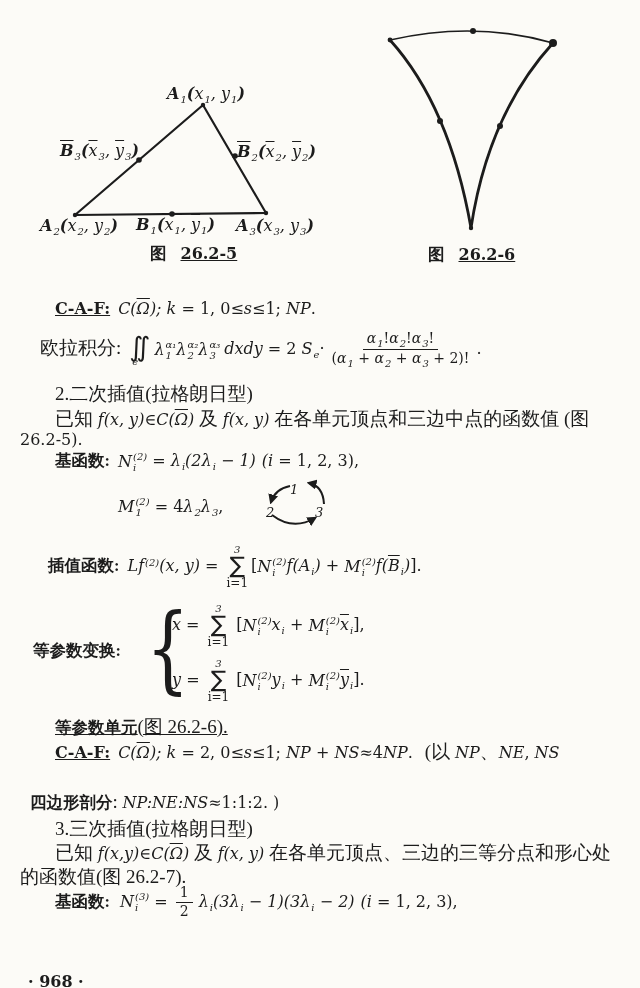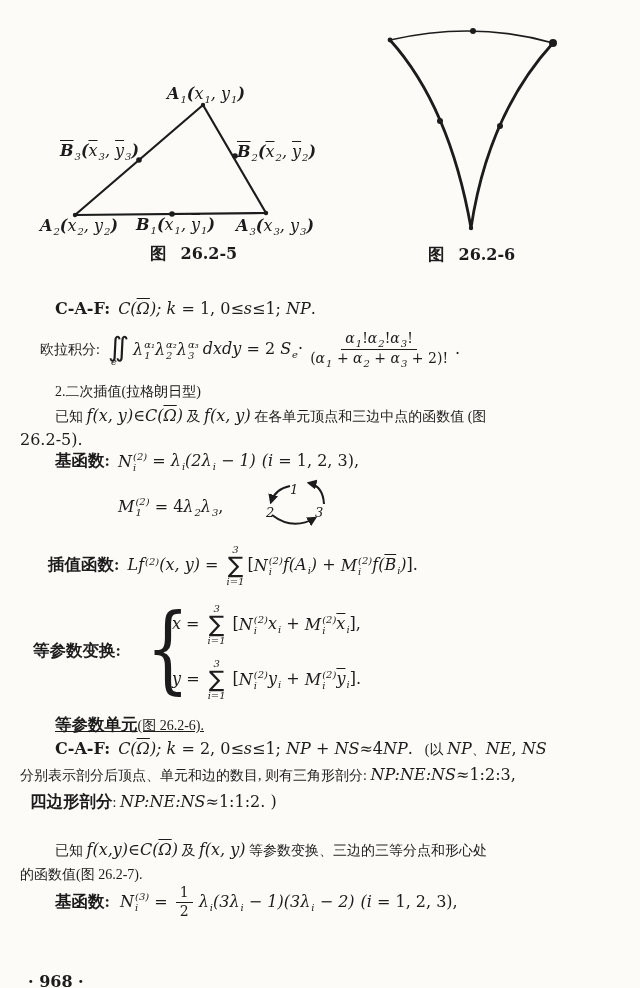--- a/index.html
+++ b/index.html
@@ -2,23 +2,23 @@
 <html><head>
 <meta charset="utf-8">
 <style>
   html,body{margin:0;padding:0;}
   body{width:640px;height:988px;background:#e8e6e0;}
   .page{position:relative;width:640px;height:988px;background:#fcfbf7;overflow:hidden;
         font-family:"DejaVu Serif","Liberation Serif",serif;color:#1c1c1c;}
   .line{position:absolute;white-space:nowrap;font-size:16px;color:#1c1c1c;}
   .s-rm{font-style:normal;}
   .s-it{font-style:italic;}
-  .s-bf{font-weight:700;}
+  .s-bf{font-weight:700;text-decoration:underline;}
   .s-itb{font-style:italic;font-weight:700;}
-  .s-cn{font-family:"Liberation Serif","DejaVu Serif",serif;font-size:14px;}
+  .s-cn{font-family:"Liberation Serif","DejaVu Serif",serif;font-size:19px;}
   .s-cnb{font-family:"Liberation Serif","DejaVu Serif",serif;font-size:16.5px;font-weight:700;}
   .s-ov{text-decoration:overline;}
   .s-cyc{font-size:13px;font-style:italic;}
   .s-brace{font-size:95px;line-height:100px;font-weight:300;display:inline-block;
            transform:scaleX(0.72);transform-origin:left center;}
   .gap{display:inline-block;}
   
   .ss{display:inline-block;white-space:nowrap;}
   .ss .stack{display:inline-flex;flex-direction:column;align-items:flex-start;
              vertical-align:middle;font-size:10px;line-height:1.1;margin-left:1px;}
@@ -28,21 +28,21 @@
   
   .frac{display:inline-flex;flex-direction:column;align-items:center;vertical-align:middle;
         font-size:14px;line-height:1.25;margin:0 3px;}
   .frac .num{padding:0 4px;border-bottom:1.3px solid #1c1c1c;}
   .frac .den{padding:0 4px;}
   
   .lim{display:inline-flex;flex-direction:column;align-items:center;vertical-align:middle;
        line-height:1;margin:0 3px;}
   .lim .ltop{font-size:10px;font-style:italic;}
   .lim .lsym{font-size:23px;line-height:0.95;font-family:"DejaVu Sans","Liberation Sans",sans-serif;}
-  .lim .lbot{font-size:10px;font-style:italic;text-align:center;}
+  .lim .lbot{font-size:12px;text-align:center;}
   
   .iint{display:inline-flex;flex-direction:column;align-items:center;vertical-align:middle;line-height:1;}
   .iint .isym{font-size:27px;letter-spacing:-7px;padding-right:7px;
               font-family:"DejaVu Sans","Liberation Sans",sans-serif;}
   .iint .isub{font-size:10px;font-style:italic;margin-top:-3px;align-self:flex-start;margin-left:3px;}
   svg{position:absolute;overflow:visible;}
 </style>
 </head>
 <body>
 
@@ -222,23 +222,23 @@
         </span></span><span class="ss"><span class="s-it">y</span><span class="stack only-sub">
           <span class="ssub">i</span>
         </span></span><span class="s-rm"> + </span><span class="ss"><span class="s-it">M</span><span class="stack">
           <span class="ssup">(2)</span>
           <span class="ssub">i</span>
         </span></span><span class="ss"><span class="s-it s-ov">y</span><span class="stack only-sub">
           <span class="ssub">i</span>
         </span></span><span class="s-rm">].</span></div>
     <div class="line" style="left: 55px; top: 714px; text-decoration: underline;"><span class="s-cnb">等参数单元</span><span class="s-cn">(图 26.2-6).</span></div>
     <div class="line" style="left: 55px; top: 739px;"><span class="s-bf">C-A-F:</span><span class="gap" style="width: 8px;"></span><span class="s-it">C(</span><span class="s-it s-ov">Ω</span><span class="s-it">); k</span><span class="s-rm"> = 2, 0≤</span><span class="s-it">s</span><span class="s-rm">≤1; </span><span class="s-it">NP + NS</span><span class="s-rm">≈4</span><span class="s-it">NP</span><span class="s-rm">.</span><span class="gap" style="width: 12px;"></span><span class="s-cn">(以 </span><span class="s-it">NP</span><span class="s-cn">、</span><span class="s-it">NE</span><span class="s-rm">, </span><span class="s-it">NS</span></div>
-    <div class="line" style="left: 20px; top: 765px;"><span class="s-cn">分别表示剖分后顶点、单元和边的数目, 则有三角形剖分: </span><span class="s-it">NP:NE:NS</span><span class="s-rm">≈1:2:3,</span></div>
     <div class="line" style="left: 30px; top: 791px;"><span class="s-cnb">四边形剖分</span><span class="s-cn">: </span><span class="s-it">NP:NE:NS</span><span class="s-rm">≈1:1:2.  )</span></div>
-    <div class="line" style="left: 55px; top: 840px;"><span class="s-cn">已知 </span><span class="s-it">f(x,y)∈C(</span><span class="s-it s-ov">Ω</span><span class="s-it">)</span><span class="s-cn"> 及 </span><span class="s-it">f(x, y)</span><span class="s-cn"> 等参数变换、三边的三等分点和形心处</span></div>
+    <div class="line" style="left: 55px; top: 816px;"><span class="s-cn">3.三次插值(拉格朗日型)</span></div>
+    <div class="line" style="left: 55px; top: 840px;"><span class="s-cn">已知 </span><span class="s-it">f(x,y)∈C(</span><span class="s-it s-ov">Ω</span><span class="s-it">)</span><span class="s-cn"> 及 </span><span class="s-it">f(x, y)</span><span class="s-cn"> 在各单元顶点、三边的三等分点和形心处</span></div>
     <div class="line" style="left: 20px; top: 864px;"><span class="s-cn">的函数值(图 26.2-7).</span></div>
     <div class="line" style="left: 55px; top: 884px;"><span class="s-cnb">基函数:</span><span class="gap" style="width: 10px;"></span><span class="ss"><span class="s-it">N</span><span class="stack">
           <span class="ssup">(3)</span>
           <span class="ssub">i</span>
         </span></span><span class="s-rm"> = </span><span class="frac">
         <span class="num"><span class="s-rm">1</span></span>
         <span class="den"><span class="s-rm">2</span></span>
       </span><span class="gap" style="width: 3px;"></span><span class="ss"><span class="s-it">λ</span><span class="stack only-sub">
           <span class="ssub">i</span>
         </span></span><span class="s-it">(3</span><span class="ss"><span class="s-it">λ</span><span class="stack only-sub">

